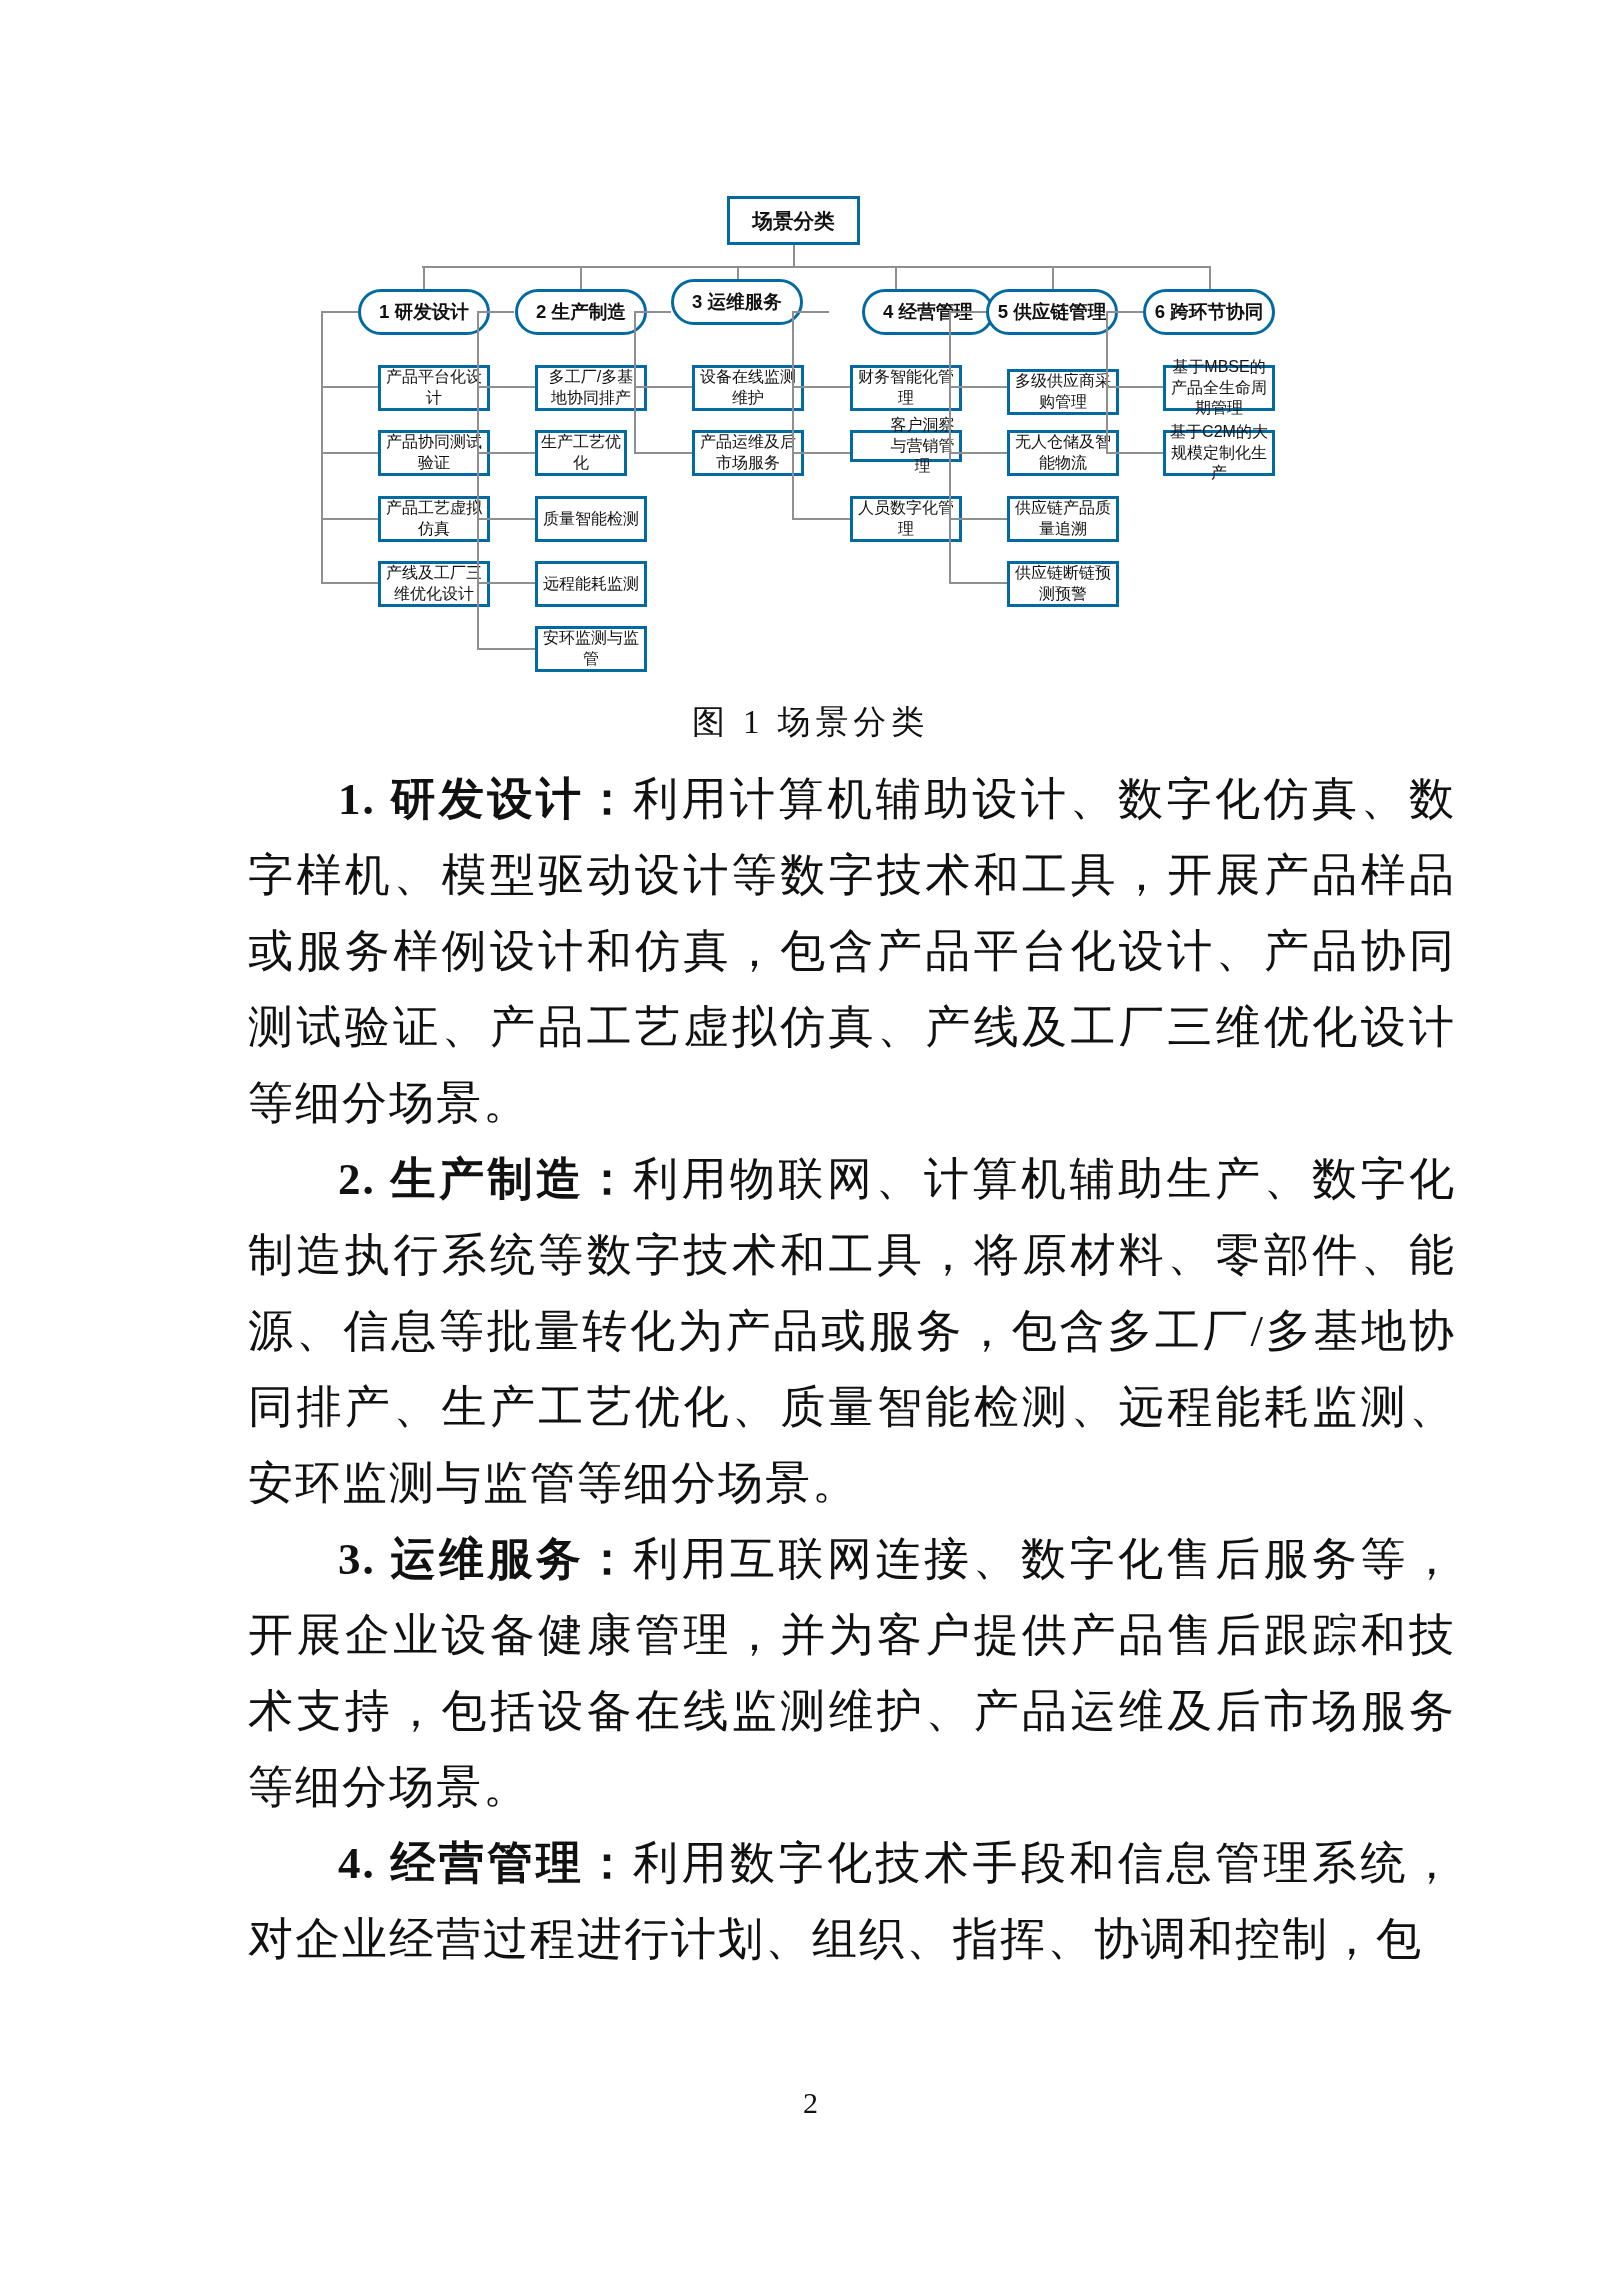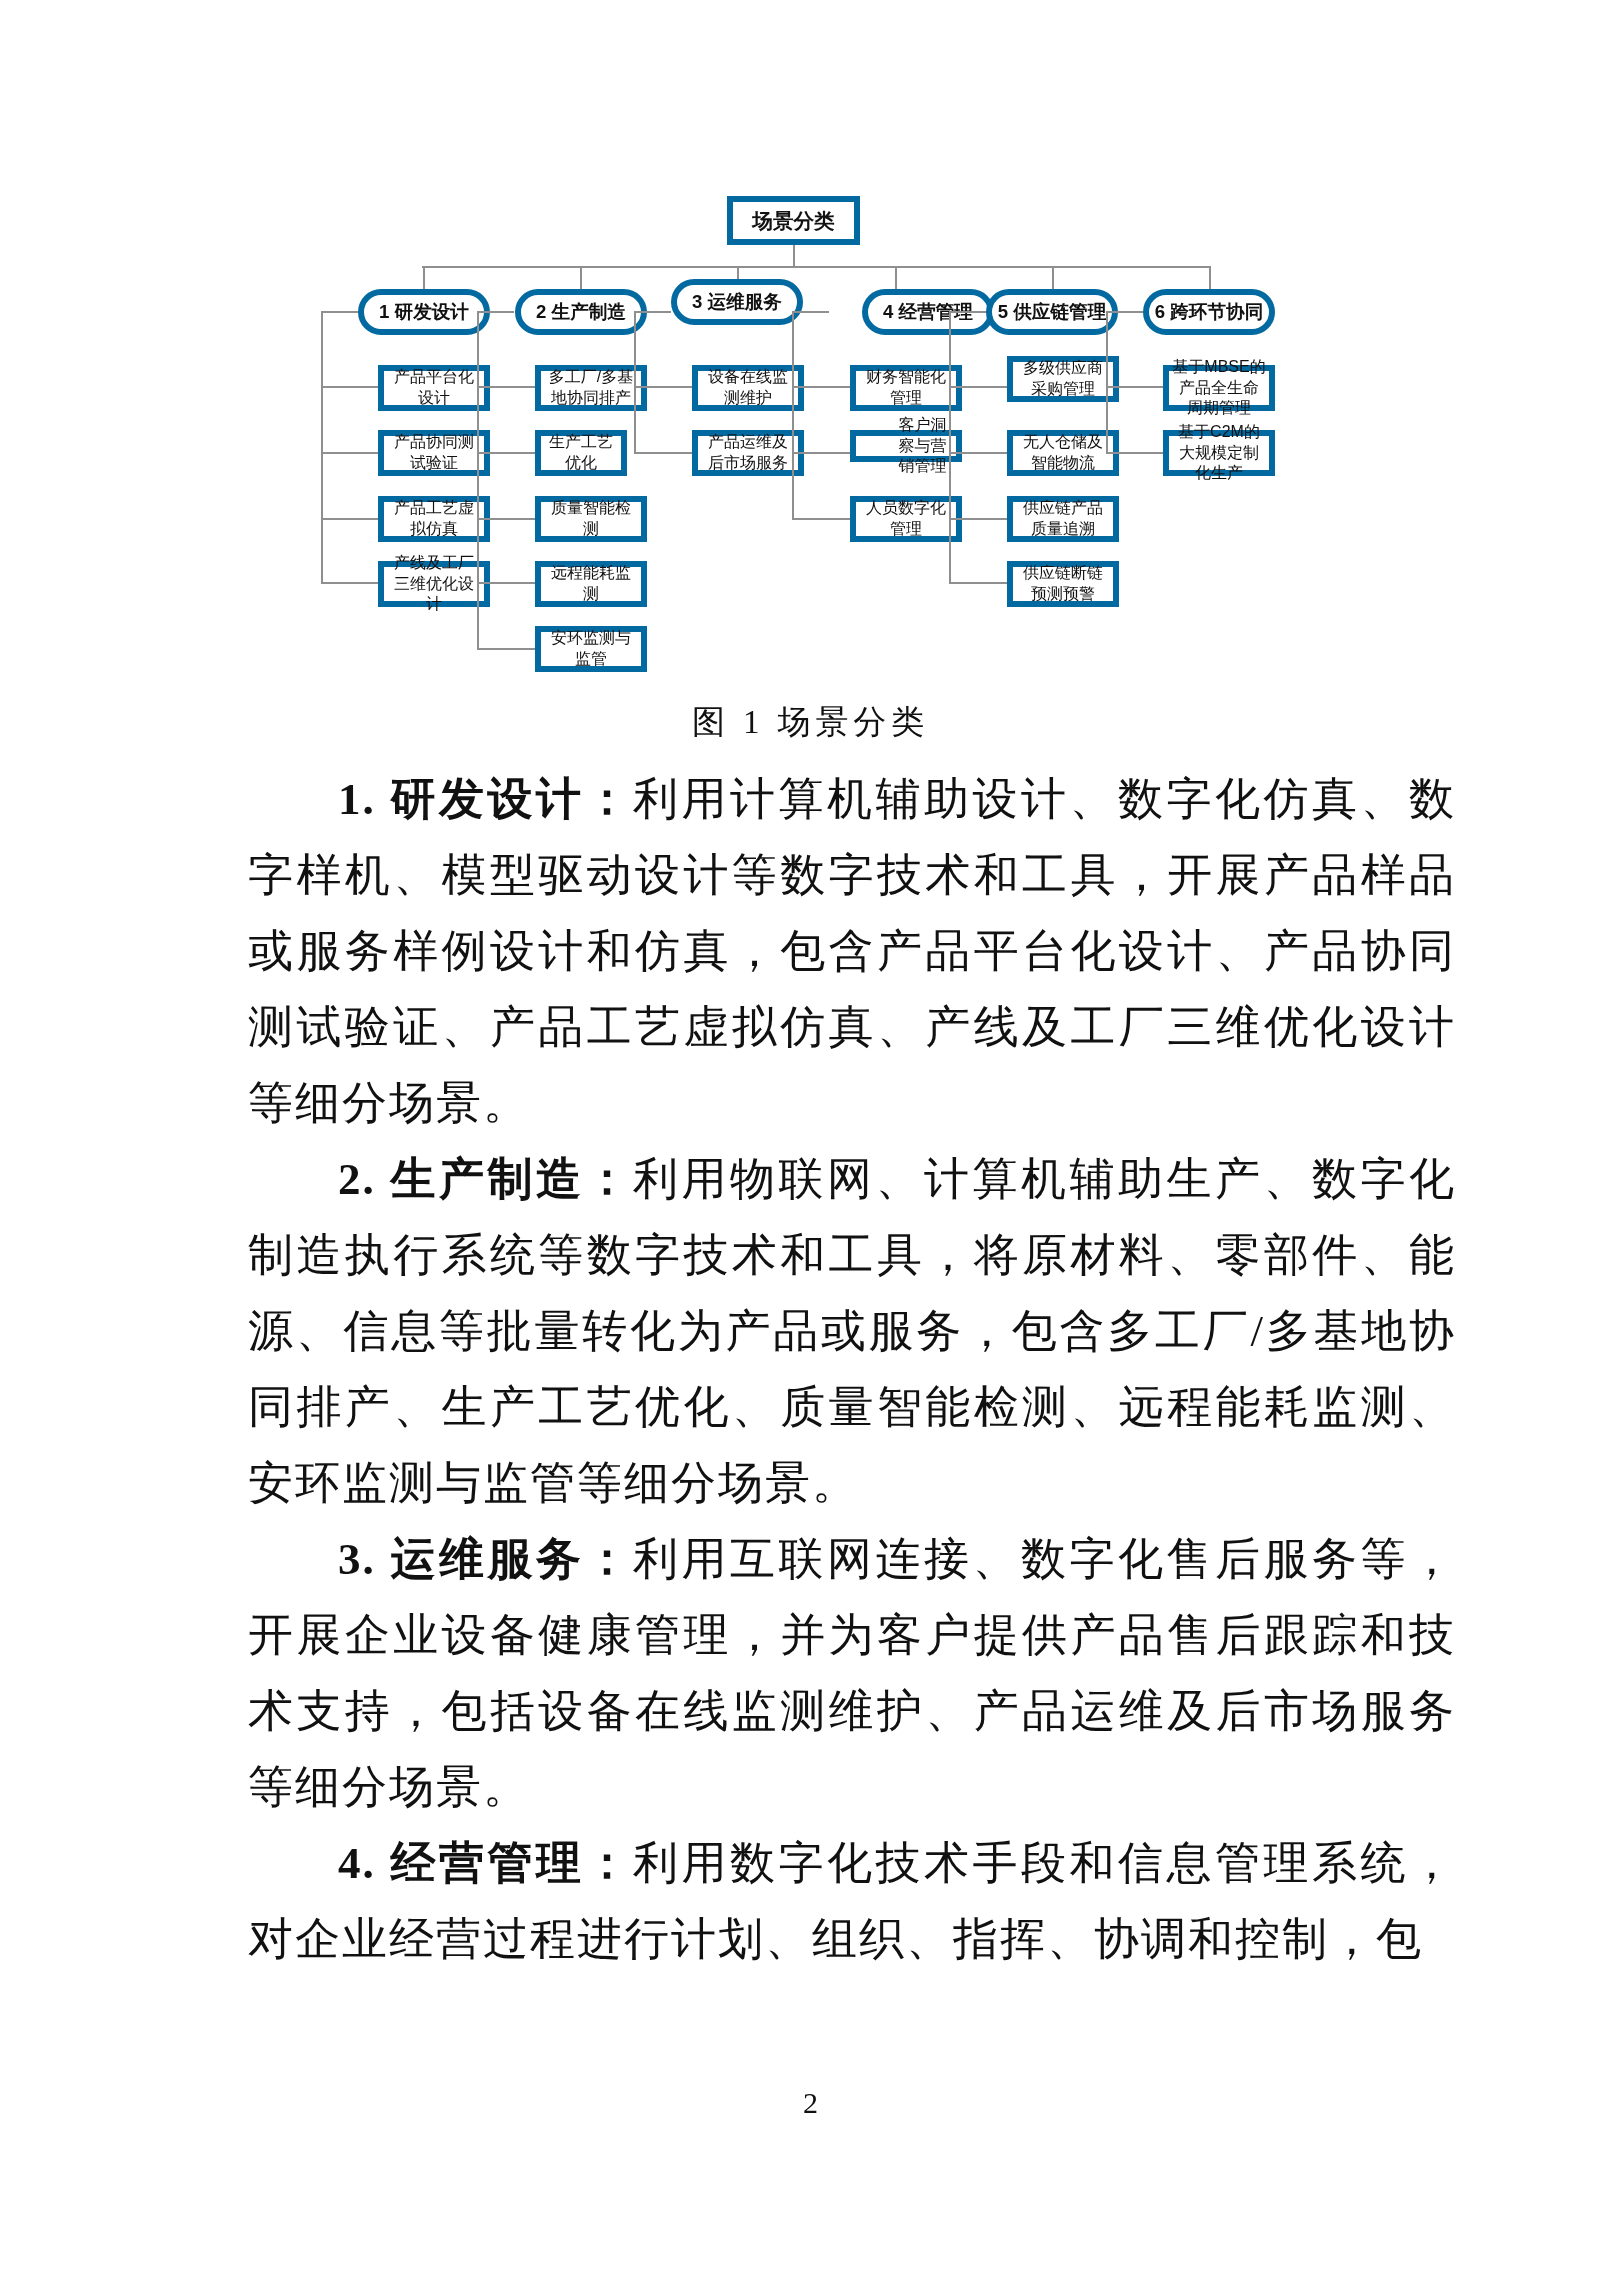--- a/index.html
+++ b/index.html
@@ -11,21 +11,21 @@
     font-family:"Liberation Serif",serif;
     color:#111111;
   }
   
   .diagram{position:absolute;left:0;top:0;width:1621px;height:696px;}
   .dg-line{position:absolute;background:#8f8f8f;}
   .dg-box{
     position:absolute;box-sizing:border-box;
     display:flex;align-items:center;justify-content:center;
     text-align:center;background:#ffffff;
-    border:6px solid #0369a1;
+    border:3px solid #0369a1;
     font-family:"Liberation Sans",sans-serif;
     word-break:break-all;
   }
   .dg-root{left:727px;top:196px;width:133px;height:49px;font-weight:bold;font-size:20.6px;white-space:nowrap;}
   .dg-head{font-weight:bold;font-size:18.6px;white-space:nowrap;border-radius:23px;}
   .dg-child{font-size:16px;line-height:20.6px;padding:1px 2.9px;}
   
   .caption{
     position:absolute;top:700px;left:26.5px;width:1568px;
     text-align:center;font-size:33px;letter-spacing:4.9px;
@@ -98,21 +98,21 @@
         <div class="dg-box dg-child" style="left: 850px; top: 365px; width: 112px; height: 46px;">财务智能化管理</div>
         <div class="dg-line" style="left: 792px; top: 452px; width: 58px; height: 2px;"></div>
         <div class="dg-box dg-child" style="left: 850px; top: 430px; width: 112px; height: 32px; padding-left: 36px;">客户洞察与营销管理</div>
         <div class="dg-line" style="left: 792px; top: 518px; width: 58px; height: 2px;"></div>
         <div class="dg-box dg-child" style="left: 850px; top: 496px; width: 112px; height: 46px;">人员数字化管理</div>
         <div class="dg-box dg-head" style="left: 862px; top: 289px; width: 132px; height: 46px;">4 经营管理</div>
         <div class="dg-line" style="left: 1052px; top: 266px; width: 2px; height: 25.5px;"></div>
         <div class="dg-line" style="left: 949px; top: 311px; width: 37px; height: 2px;"></div>
         <div class="dg-line" style="left: 949px; top: 311px; width: 2px; height: 273px;"></div>
         <div class="dg-line" style="left: 949px; top: 386px; width: 58px; height: 2px;"></div>
-        <div class="dg-box dg-child" style="left: 1007px; top: 356px; width: 112px; height: 46px;">多级供应商采购管理</div>
+        <div class="dg-box dg-child" style="left: 1007px; top: 369px; width: 112px; height: 46px;">多级供应商采购管理</div>
         <div class="dg-line" style="left: 949px; top: 452px; width: 58px; height: 2px;"></div>
         <div class="dg-box dg-child" style="left: 1007px; top: 430px; width: 112px; height: 46px;">无人仓储及智能物流</div>
         <div class="dg-line" style="left: 949px; top: 518px; width: 58px; height: 2px;"></div>
         <div class="dg-box dg-child" style="left: 1007px; top: 496px; width: 112px; height: 46px;">供应链产品质量追溯</div>
         <div class="dg-line" style="left: 949px; top: 582px; width: 58px; height: 2px;"></div>
         <div class="dg-box dg-child" style="left: 1007px; top: 561px; width: 112px; height: 46px;">供应链断链预测预警</div>
         <div class="dg-box dg-head" style="left: 986px; top: 289px; width: 132px; height: 46px;">5 供应链管理</div>
         <div class="dg-line" style="left: 1209px; top: 266px; width: 2px; height: 25.5px;"></div>
         <div class="dg-line" style="left: 1106px; top: 311px; width: 37px; height: 2px;"></div>
         <div class="dg-line" style="left: 1106px; top: 311px; width: 2px; height: 143px;"></div>

